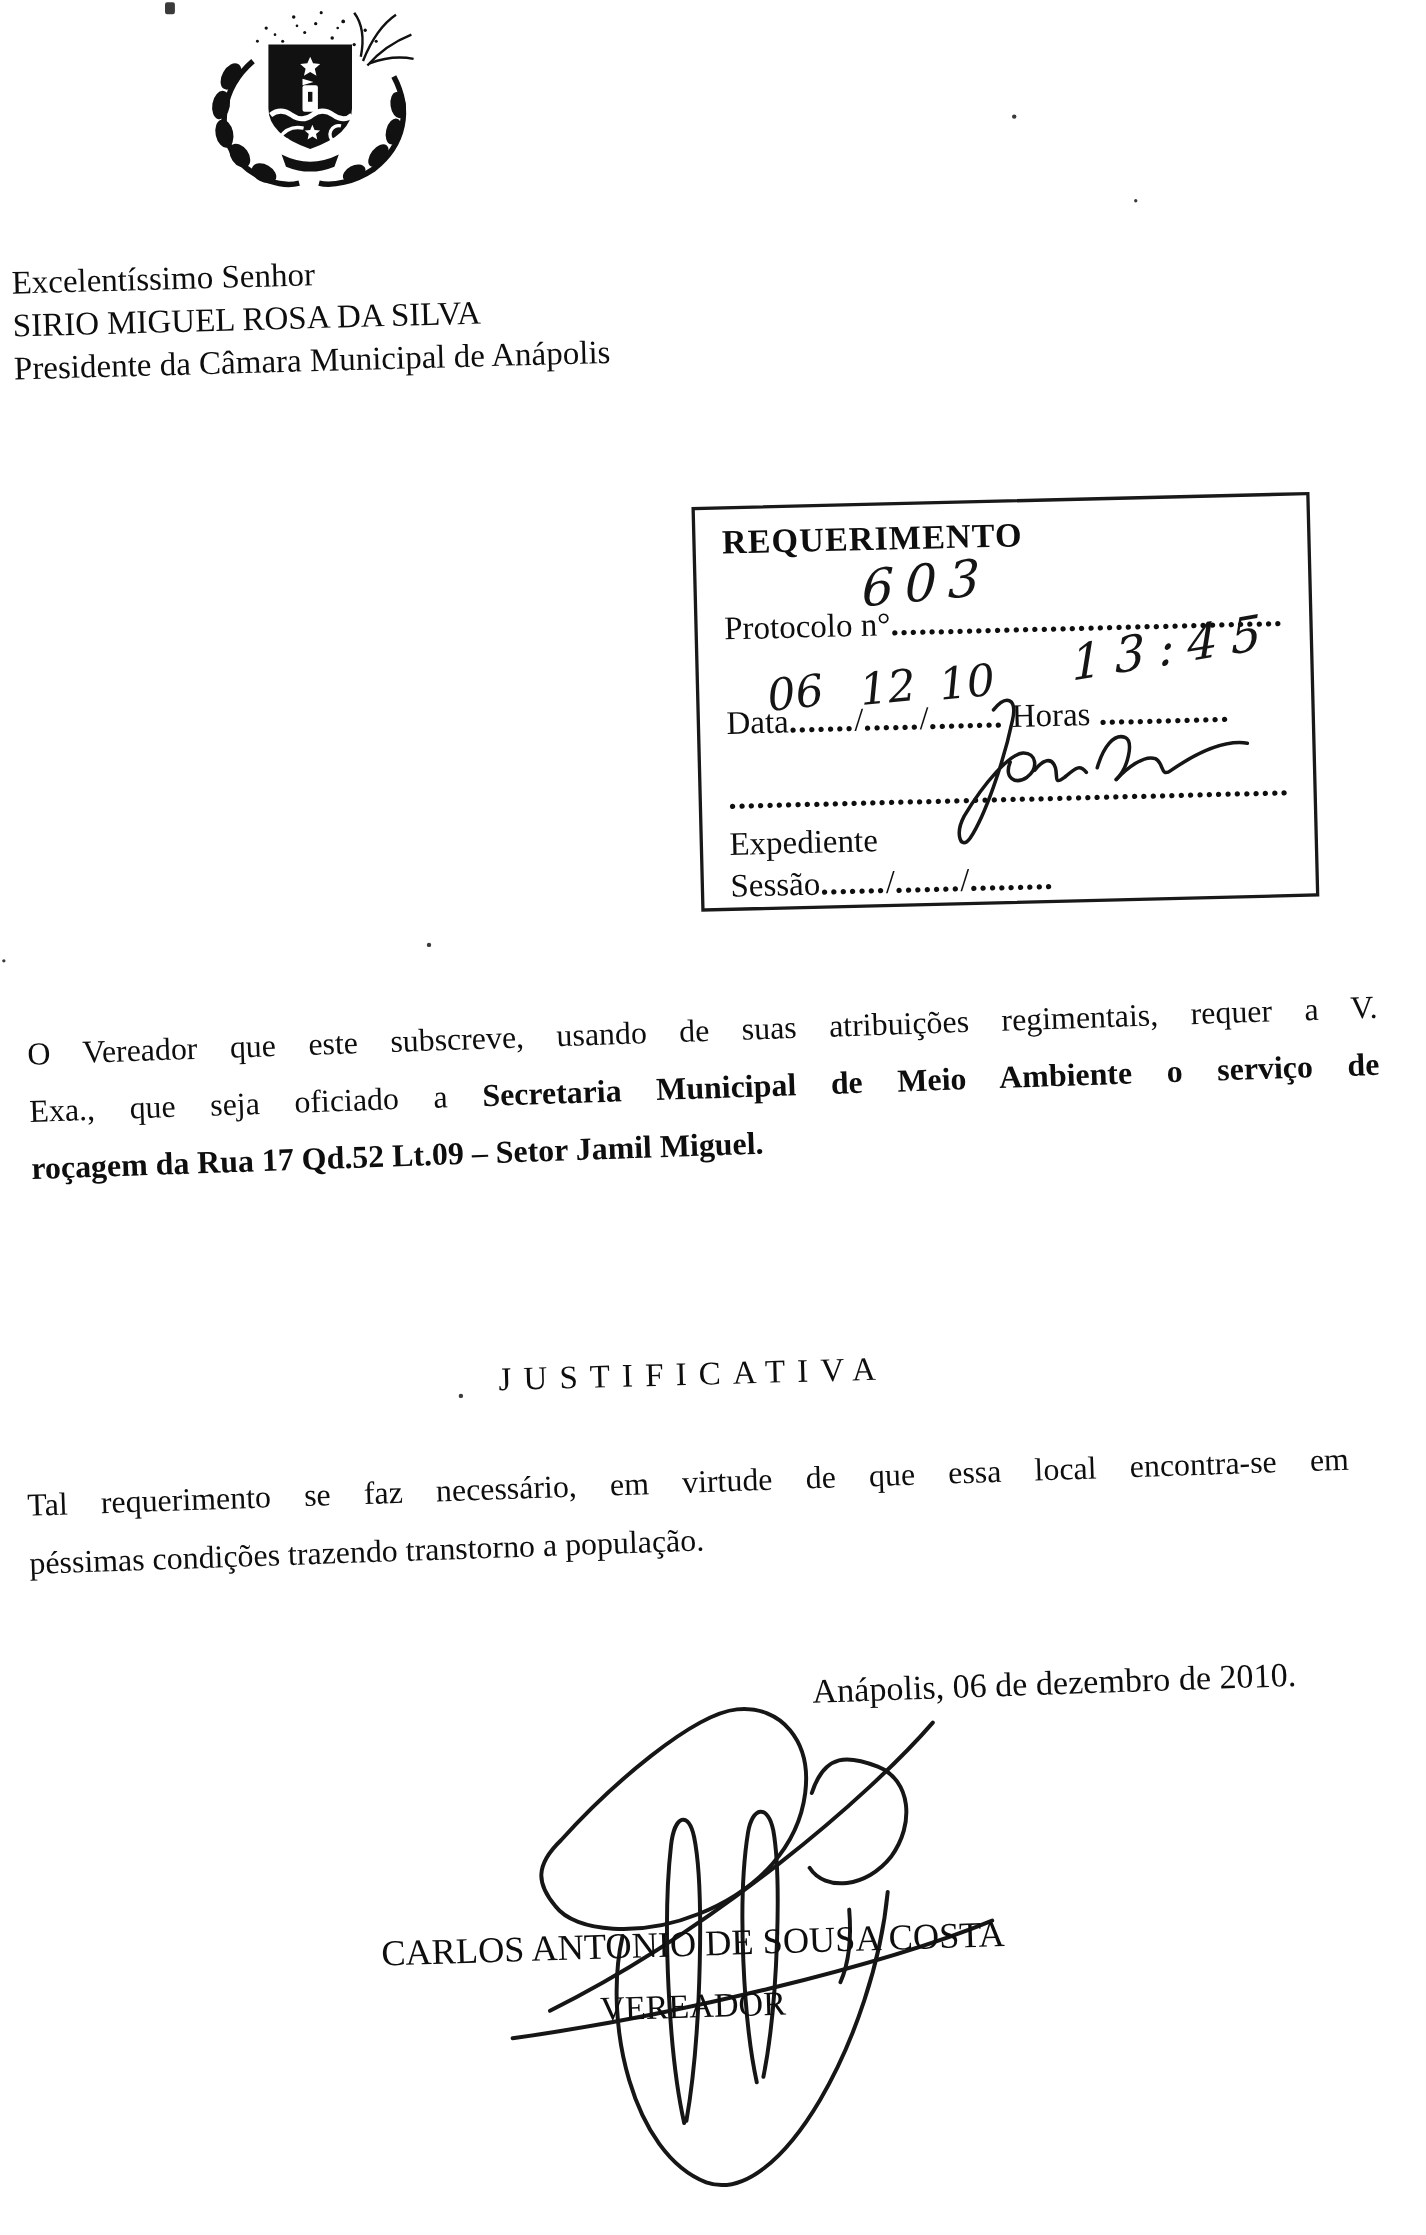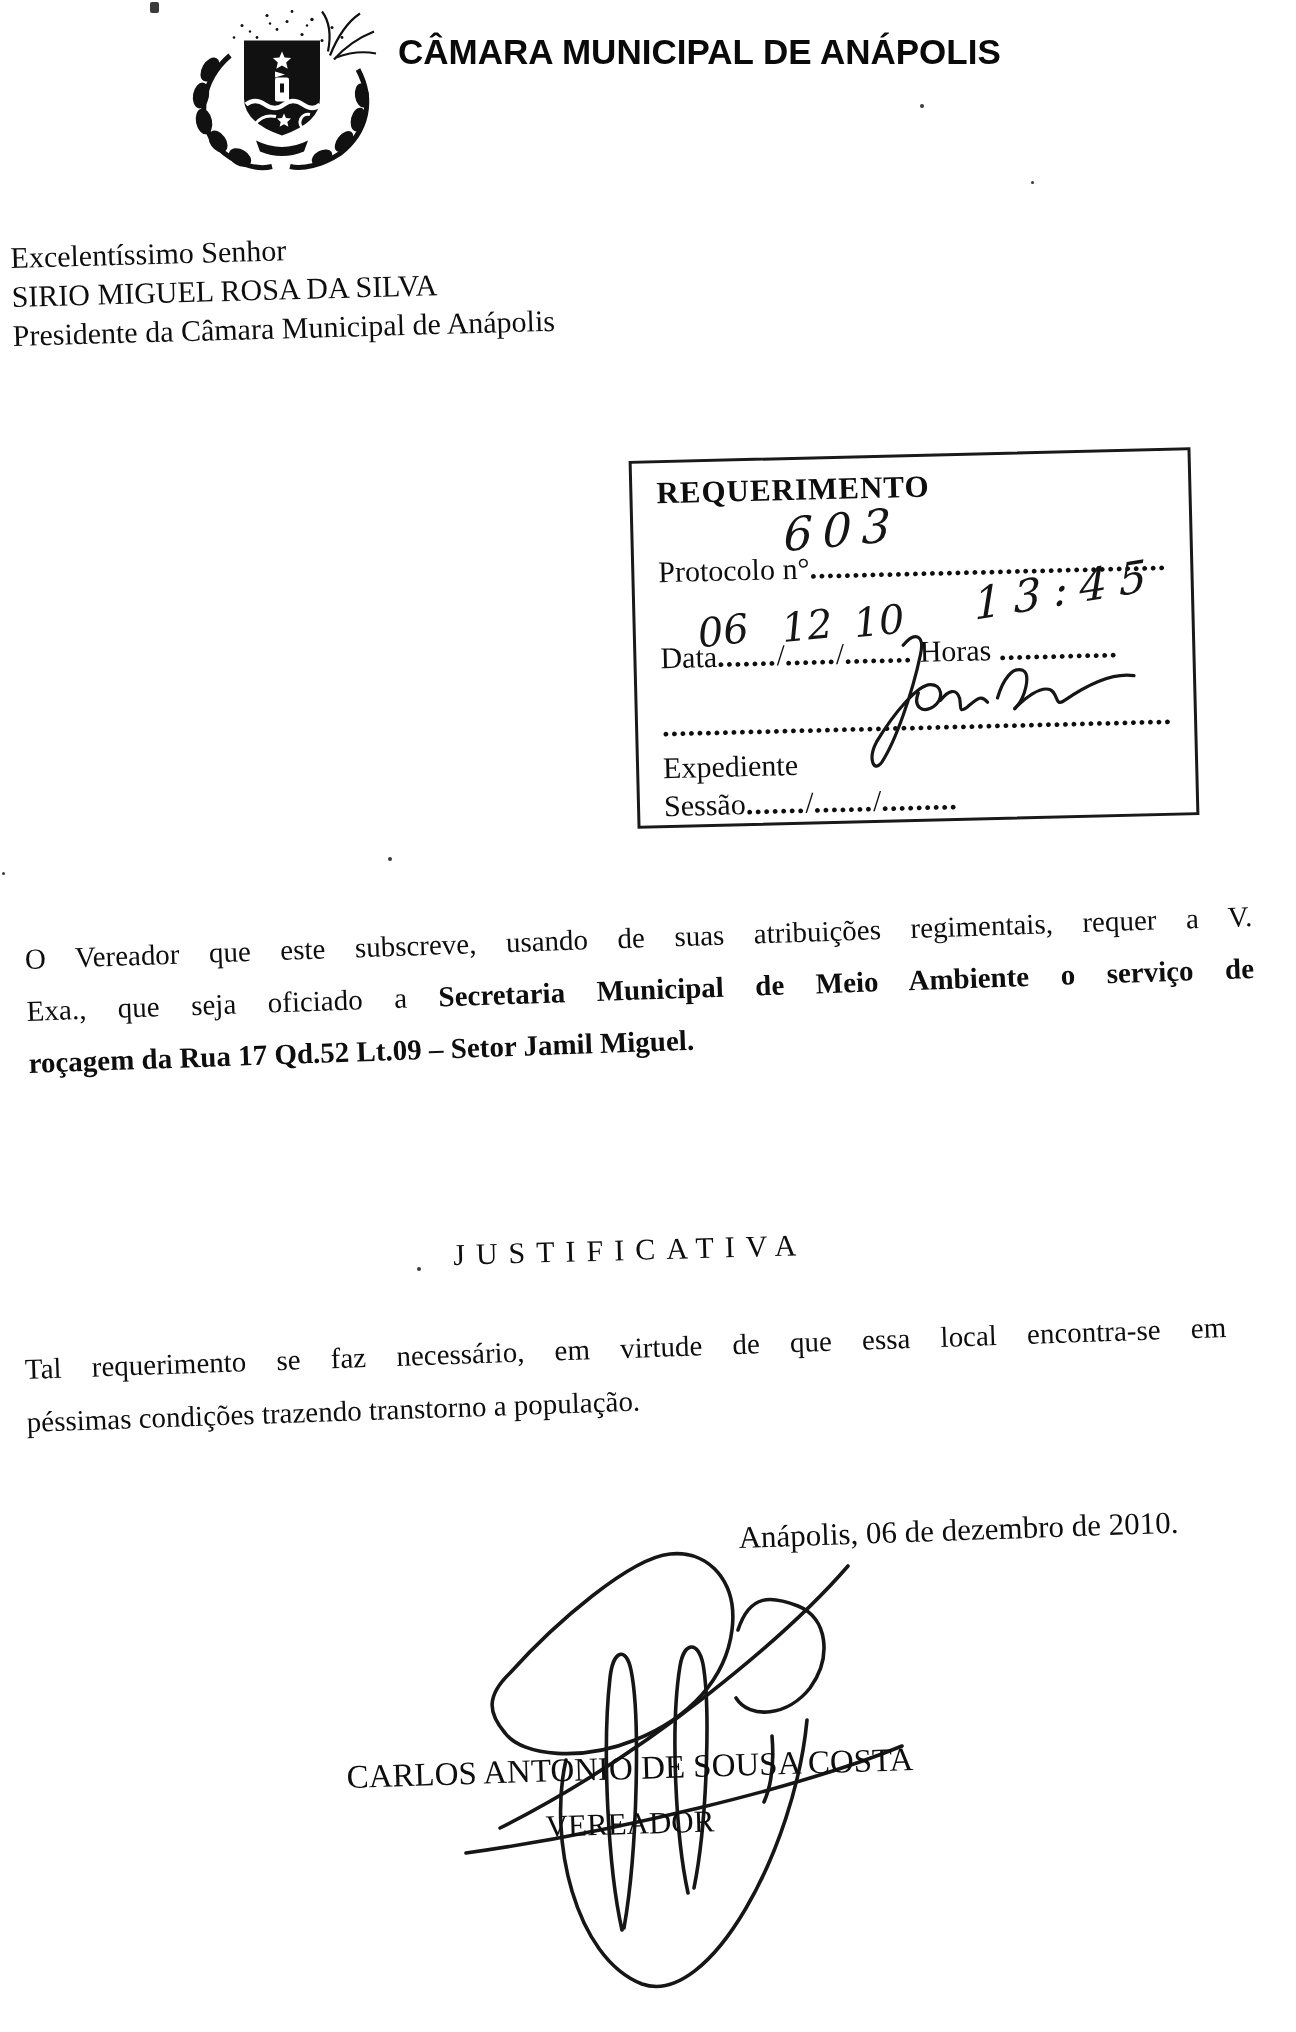--- a/index.html
+++ b/index.html
@@ -145,21 +145,20 @@
     <path d="M74,97 q9,-7 19,0 t19,0 t19,0 t17,0" stroke="#fff" stroke-width="4.5" fill="none"></path>
 
     <g stroke="#fff" stroke-width="3" fill="none">
       <path d="M82,118 q8,-12 22,-9 M82,118 l8,2"></path>
       <path d="M138,107 a8,8 0 1,0 4,13"></path>
     </g>
     <path d="M112,106 l2,4.6 5,0.5 -3.7,3.3 1.1,4.9 -4.4,-2.6 -4.4,2.6 1.1,-4.9 -3.7,-3.3 5,-0.5 Z" fill="#fff"></path>
   </svg>
 
   <div class="org">
-    <div class="org-name">CÂMARA MUNICIPAL DE ANÁPOLIS</div>
   </div>
 
   <div class="addressee">
     <div>Excelentíssimo Senhor</div>
     <div>SIRIO MIGUEL ROSA DA SILVA</div>
     <div>Presidente da Câmara Municipal de Anápolis</div>
   </div>
 
   <div class="protocol-box">
     <div class="pb-title">REQUERIMENTO</div>

